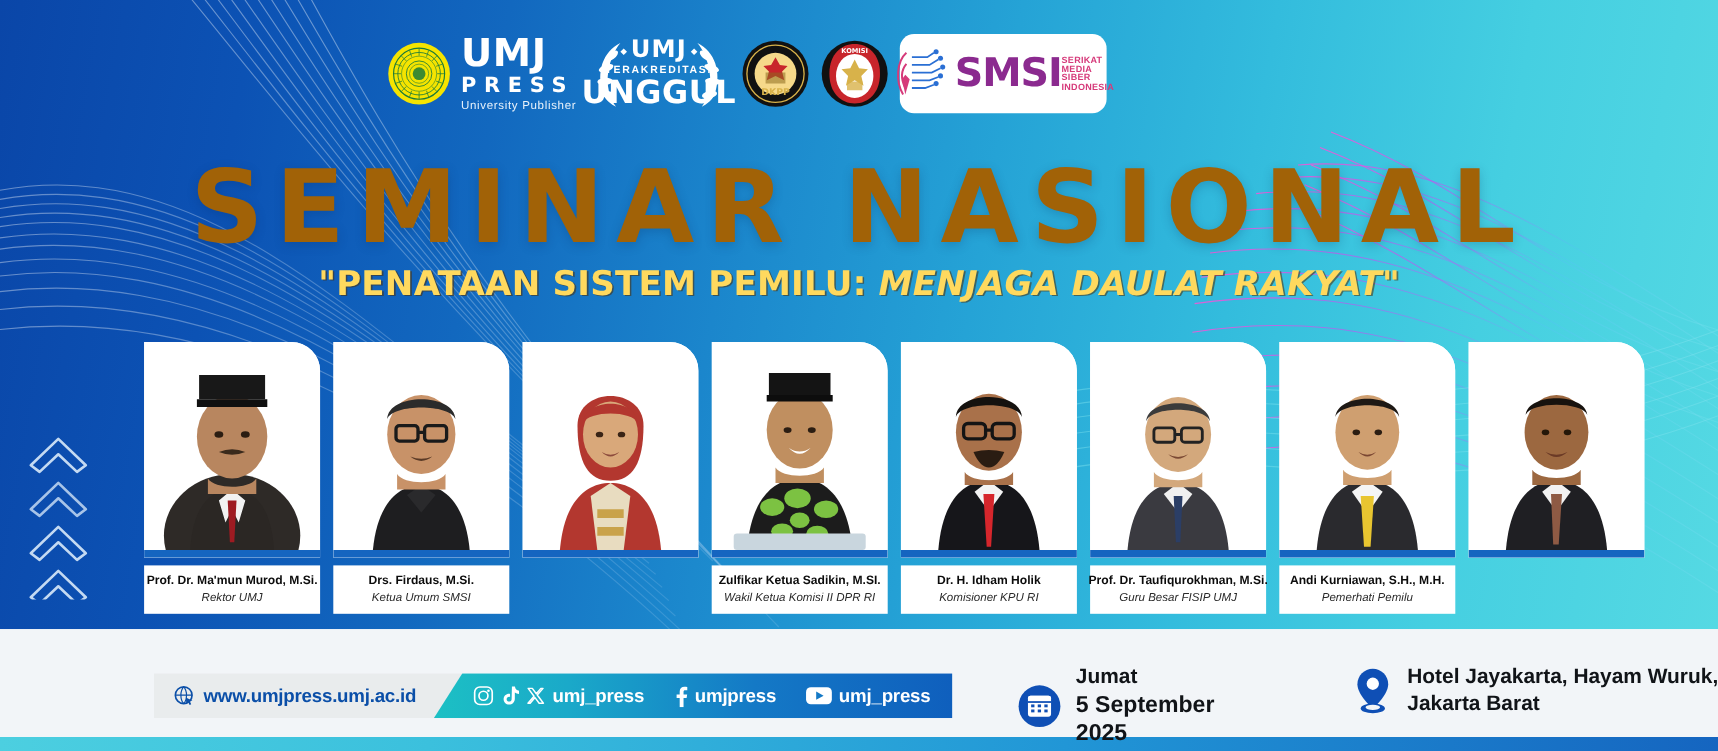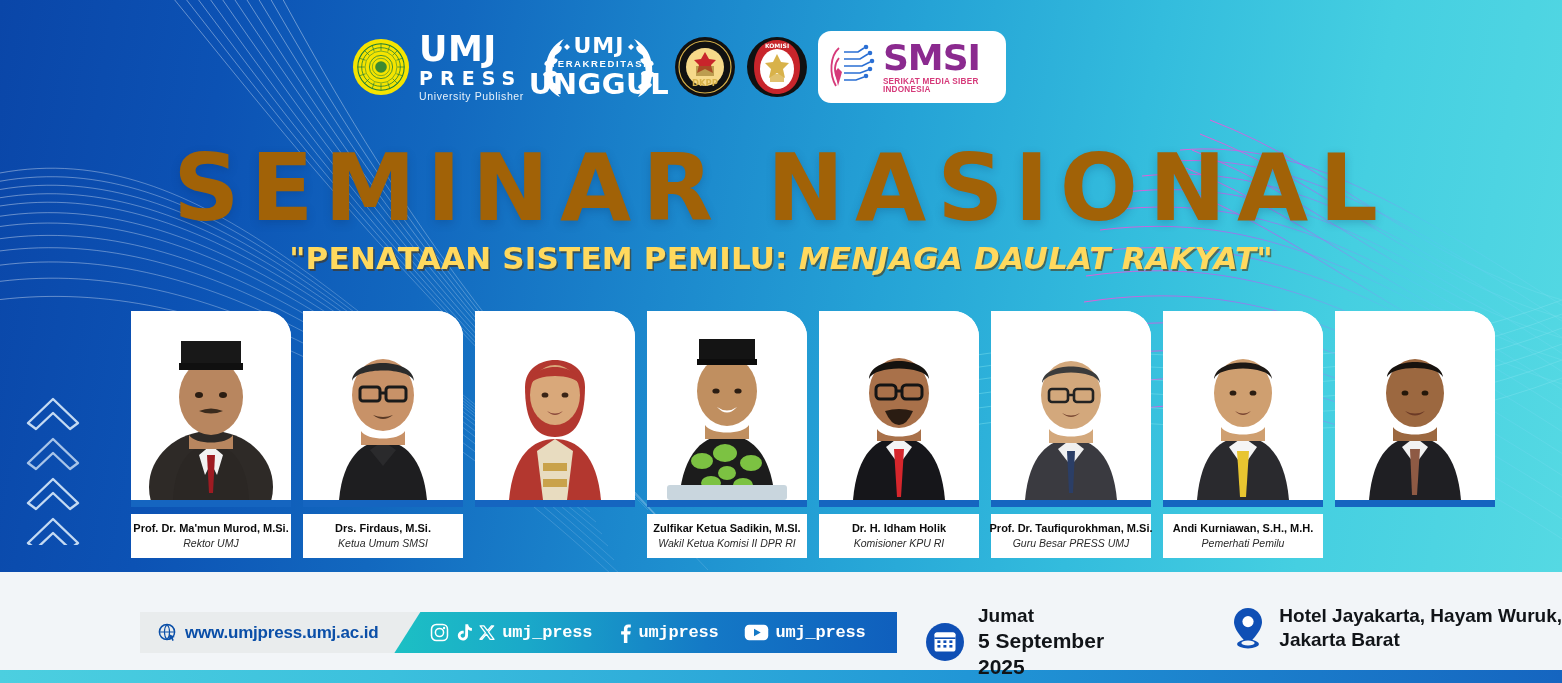--- a/index.html
+++ b/index.html
@@ -48,21 +48,21 @@
   .badge-unggul .bu2 { font-size:9.5px; font-weight:bold; letter-spacing:1.6px; margin-top:2px; }
   .badge-unggul .bu3 { font-size:29px; font-weight:bold; letter-spacing:0.5px; margin-top:1px; font-family:"DejaVu Sans", sans-serif; }
 
   .emblem { width:62px; height:62px; flex:0 0 62px; }
 
   .smsi-card {
     width:188px; height:72px; background:#fff; border-radius:13px;
     display:flex; align-items:center; justify-content:center; gap:5px; padding:0 8px;
   }
   .smsi-mark { width:52px; height:50px; flex:0 0 52px; }
-  .smsi-text { display:flex; flex-direction:column; line-height:1; }
+  .smsi-text { display:flex; line-height:1; }
   .smsi-text .s1 {
     font-size:36px; font-weight:bold; color:#8b2a8f; letter-spacing:-1px;
     font-family:"DejaVu Sans", sans-serif;
   }
   .smsi-text .s2 { font-size:8.2px; font-weight:bold; color:#d63a7a; letter-spacing:0.25px; margin-top:2px; }
 
   
   .title {
     position:absolute; left:0; top:143px; width:1562px; text-align:center;
     font-family:"DejaVu Sans", sans-serif;
@@ -116,24 +116,23 @@
     display:flex; align-items:stretch;
   }
   .soc-web {
     background:#e9eced; padding:0 42px 0 18px;
     display:flex; align-items:center; gap:7px;
     clip-path:polygon(0 0, 100% 0, calc(100% - 24px) 100%, 0 100%);
   }
   .soc-web .t { font-size:17px; font-weight:bold; color:#0b4fa8; letter-spacing:-0.2px; }
   .soc-blue {
     background:linear-gradient(90deg,#1cc0c4 0%, #1aa9c9 26%, #1479c6 62%, #0f5fbd 100%);
-    padding:0 32px 0 36px; margin-left:-26px;
+    padding:0 20px 0 36px; margin-left:-26px;
     display:flex; align-items:center; gap:26px;
     clip-path:polygon(26px 0, 100% 0, 100% 100%, 0 100%);
-    font-family:Liberation Mono, monospace;
   }
   .soc-item { display:flex; align-items:center; gap:6px; }
   .soc-item .t { font-size:17px; font-weight:bold; color:#ffffff; letter-spacing:-0.2px; }
 
   .info { position:absolute; left:925px; top:604px; display:flex; gap:78px; align-items:flex-start; }
   .info-block { display:flex; align-items:center; gap:13px; }
   .info-ic { flex:0 0 auto; }
   .info-txt { display:flex; flex-direction:column; line-height:1.25; }
   .info-txt .a { font-size:19px; font-weight:bold; color:#111418; }
   .info-txt .b { font-size:21px; font-weight:bold; color:#111418; }
@@ -458,21 +457,21 @@
           <g fill="none" stroke="#222" stroke-width="2.6">
             <rect x="58" y="78" width="19" height="13" rx="3"></rect>
             <rect x="83" y="78" width="19" height="13" rx="3"></rect>
             <path d="M77,84 h6"></path>
           </g>
           <path d="M71,102 q9,5 18,0 q-9,8 -18,0" fill="#7b4a34"></path>
         </svg>
       </div>
       <div class="plate">
         <span class="nm">Prof. Dr. Taufiqurokhman, M.Si.</span>
-        <span class="rl">Guru Besar PRESS UMJ</span>
+        <span class="rl">Guru Besar FISIP UMJ</span>
       </div>
     </div>
 
     <div class="spk">
       <div class="photo">
         <svg class="avatar" viewBox="0 0 160 189">
           <rect width="160" height="189" fill="#fff"></rect>
           <path d="M34,189 C38,142 58,126 80,126 C102,126 122,142 126,189 Z" fill="#2a2a2e"></path>
           <path d="M80,126 l-14,10 14,20 14,-20 Z" fill="#f5f5f5"></path>
           <path d="M74,140 h12 l-3,46 -6,0 Z" fill="#e8c530"></path>

